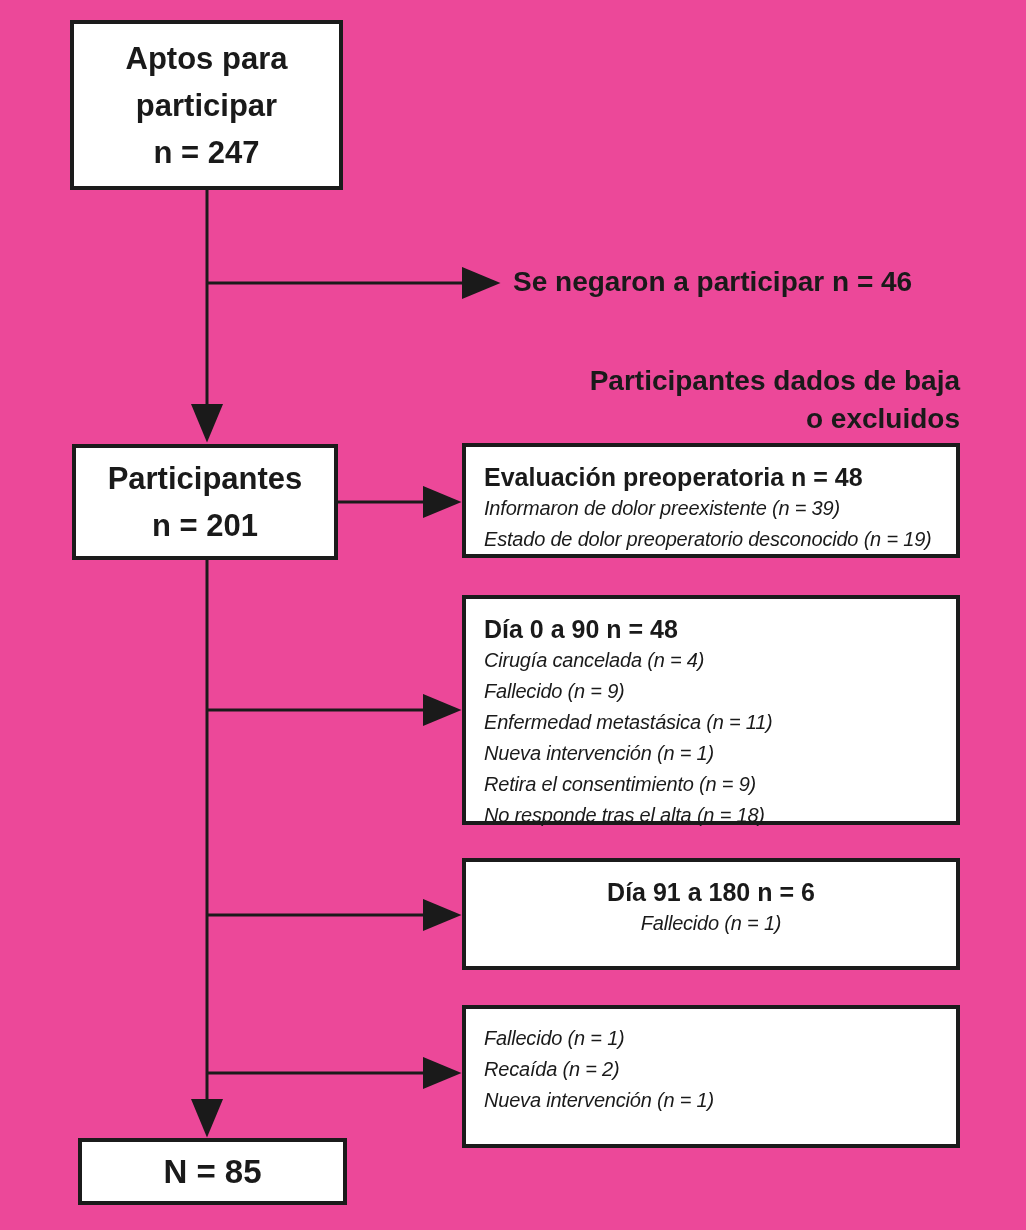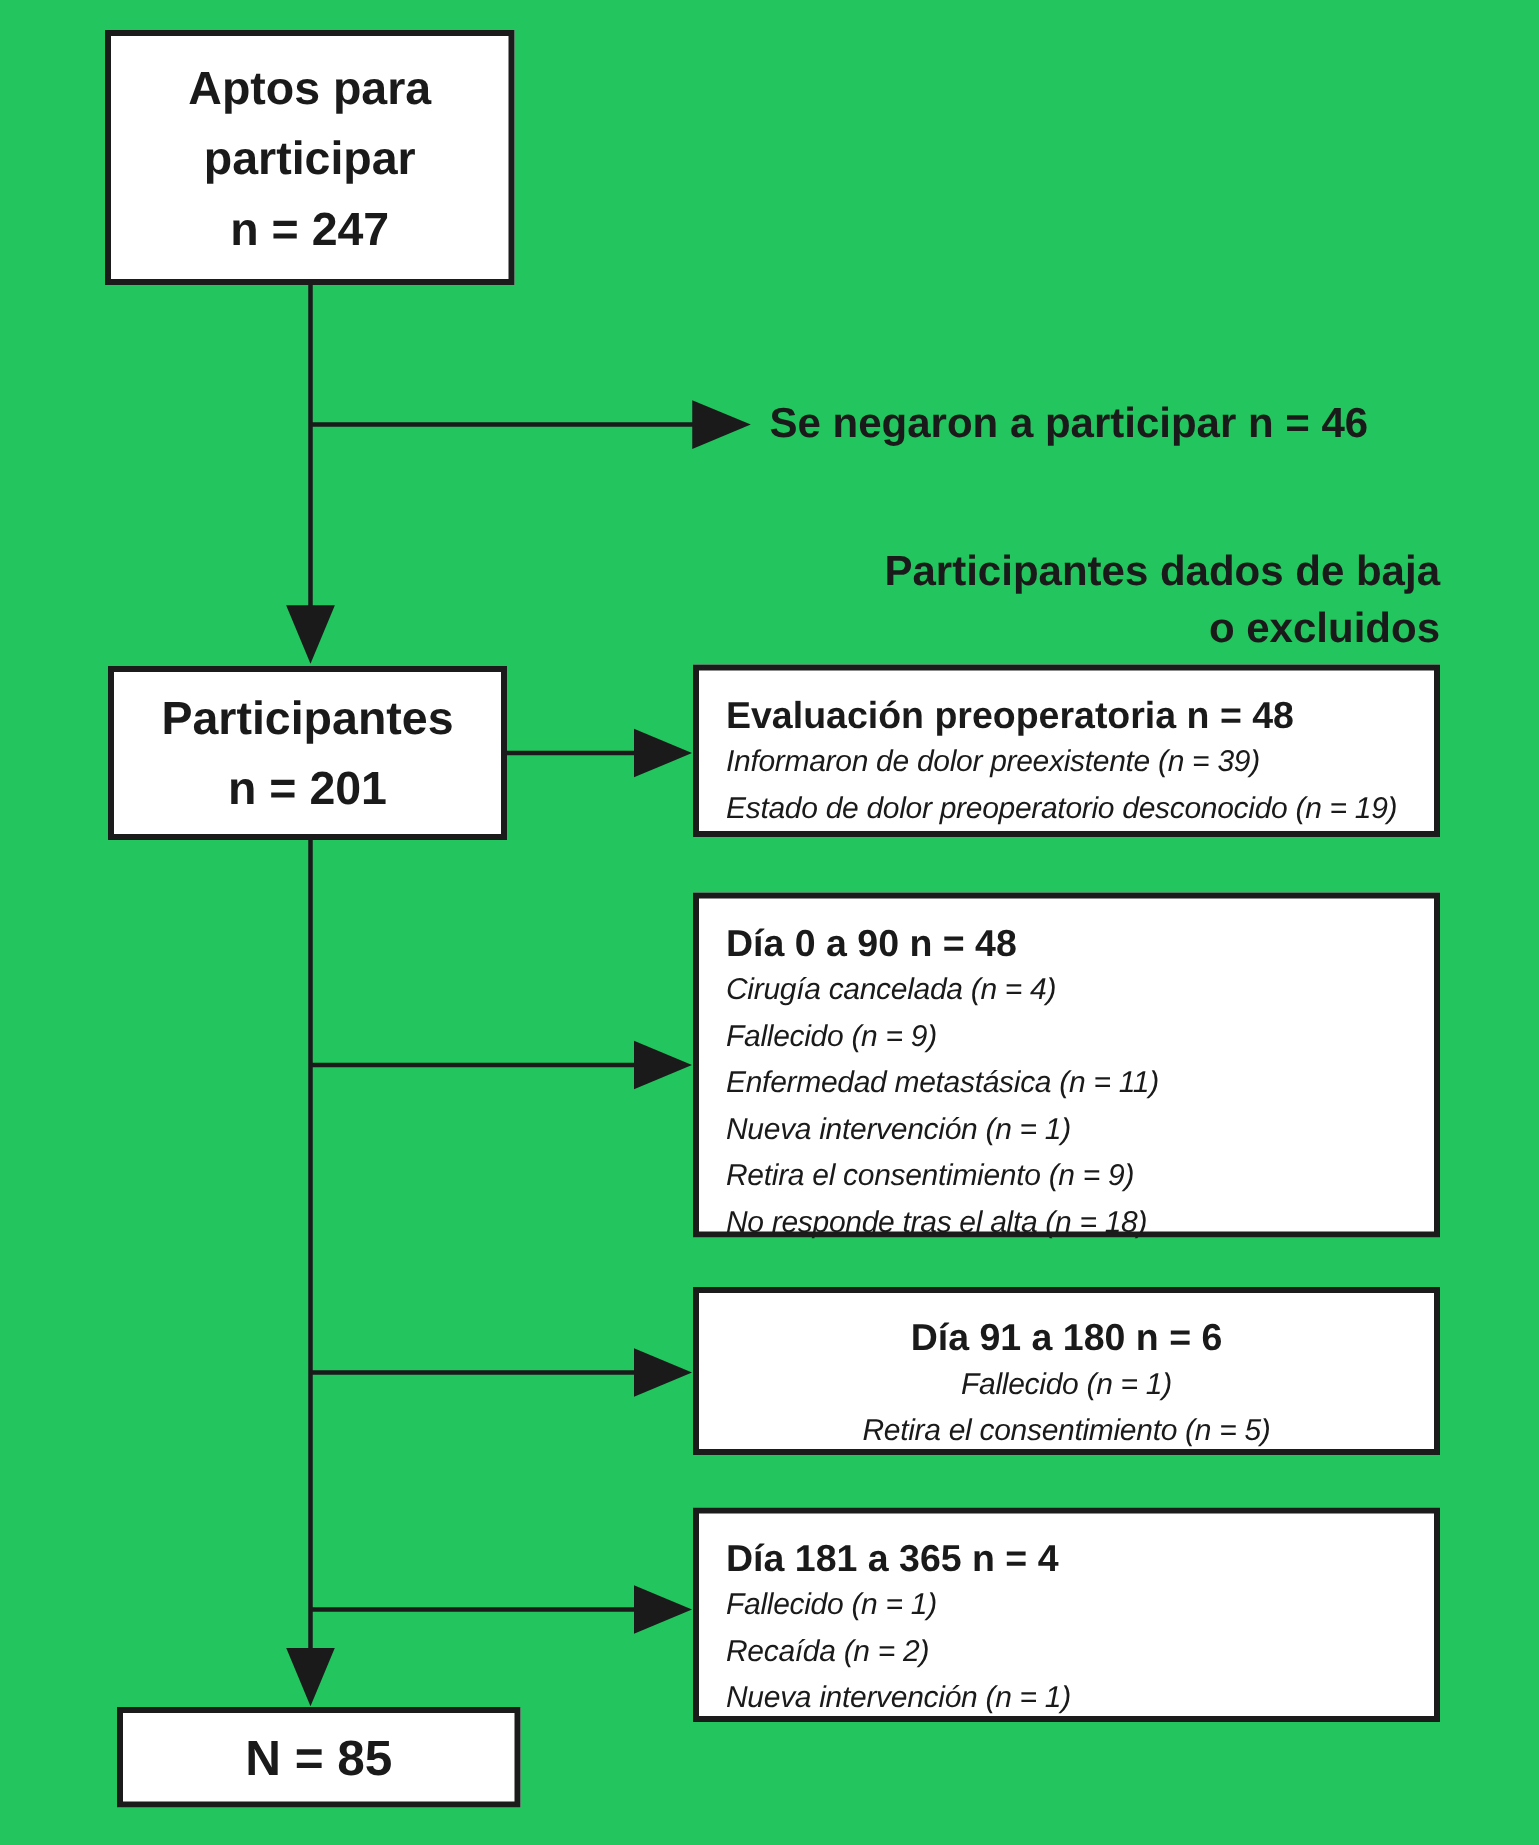--- a/index.html
+++ b/index.html
@@ -6,21 +6,21 @@
     margin: 0;
     padding: 0;
     background: #ffffff;
     font-family: "Liberation Sans", sans-serif;
     color: #1a1a1a;
   }
   #canvas {
     position: relative;
     width: 1026px;
     height: 1230px;
-    background: #22c55e;
+    background: #ec4899;
     overflow: hidden;
   }
   #connectors {
     position: absolute;
     left: 0; top: 0;
     width: 1026px;
     height: 1230px;
   }
   .box {
     position: absolute;
@@ -140,23 +140,21 @@
     <div class="excl-item">Fallecido (n = 9)</div>
     <div class="excl-item">Enfermedad metastásica (n = 11)</div>
     <div class="excl-item">Nueva intervención (n = 1)</div>
     <div class="excl-item">Retira el consentimiento (n = 9)</div>
     <div class="excl-item">No responde tras el alta (n = 18)</div>
   </div>
 
   <div id="box-excl-2" class="box excl-box">
     <div class="excl-title">Día 91 a 180 n = 6</div>
     <div class="excl-item">Fallecido (n = 1)</div>
-    <div class="excl-item">Retira el consentimiento (n = 5)</div>
   </div>
 
   <div id="box-excl-3" class="box excl-box">
-    <div class="excl-title">Día 181 a 365 n = 4</div>
     <div class="excl-item">Fallecido (n = 1)</div>
     <div class="excl-item">Recaída (n = 2)</div>
     <div class="excl-item">Nueva intervención (n = 1)</div>
   </div>
 
 </div>
 
 </body></html>

